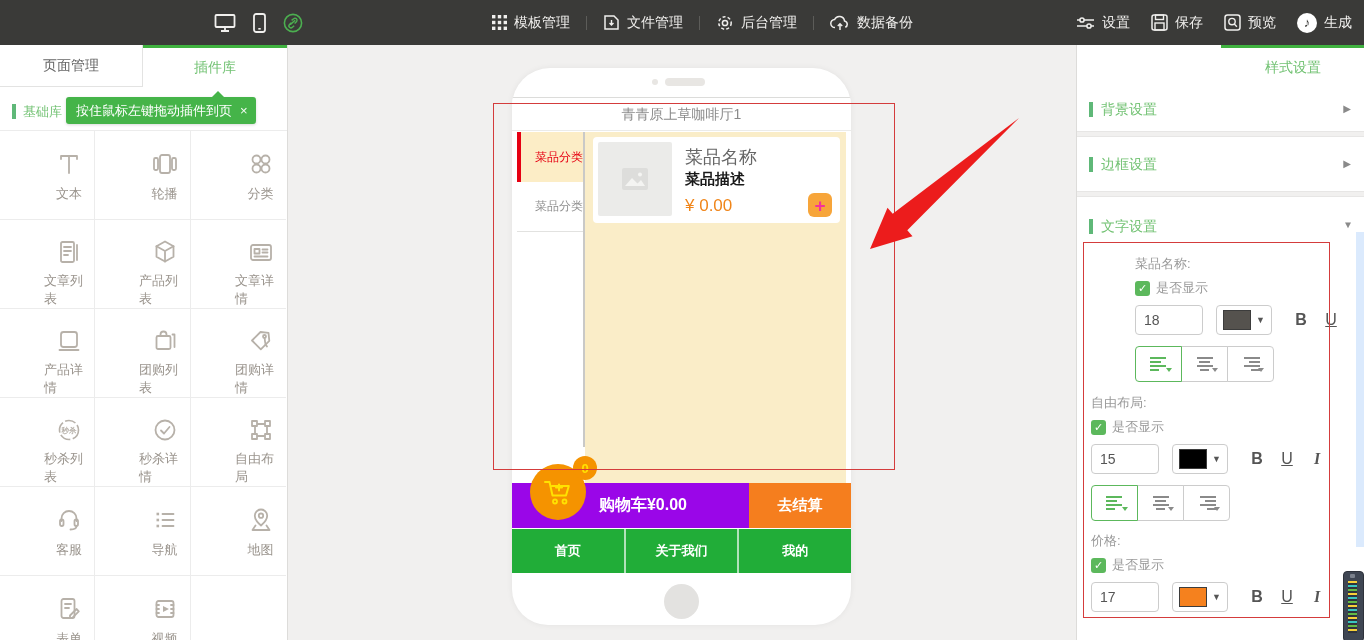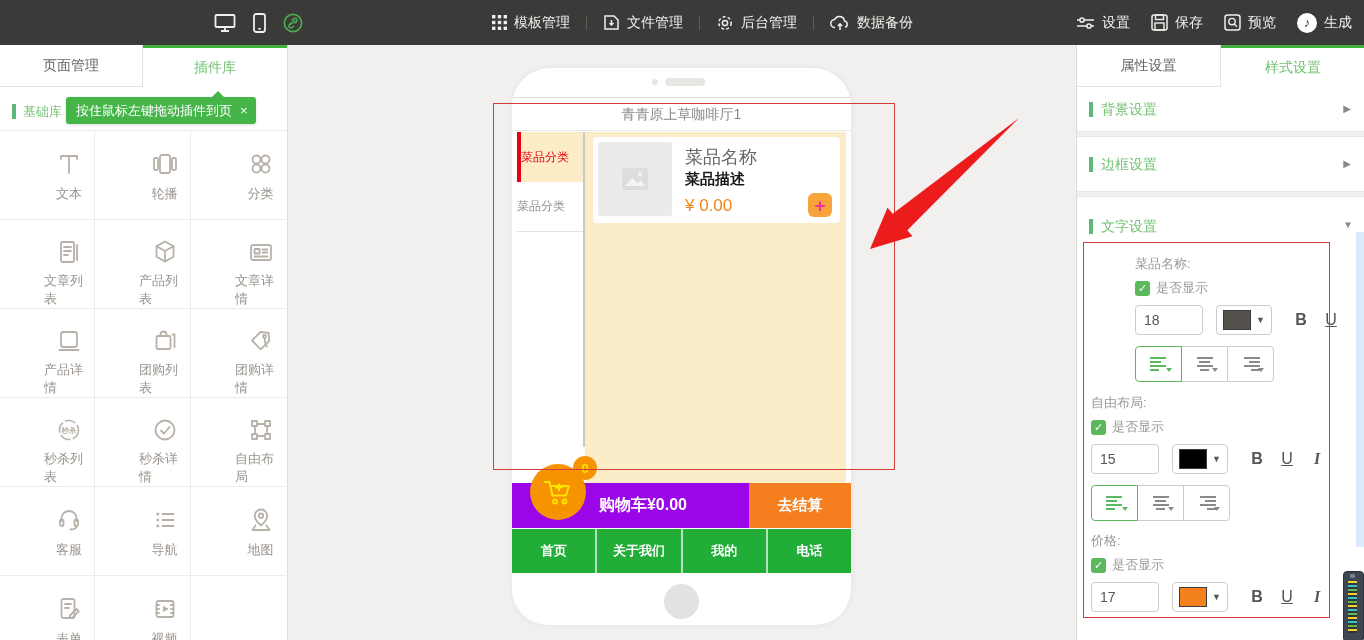--- a/index.html
+++ b/index.html
@@ -30,21 +30,21 @@
   .plabel{margin-top:5px;font-size:13px;color:#9a948d;}
   .psvg{stroke:#b7b1a9;fill:none;stroke-width:1.8;stroke-linecap:round;stroke-linejoin:round;}
   
   .canvas{left:287px;top:45px;width:789px;height:595px;background:#f1f0ef;z-index:1;}
   .phone{left:512px;top:68px;width:339px;height:557px;background:#fff;border-radius:38px 38px 36px 36px;z-index:3;box-shadow:0 0 6px rgba(0,0,0,.06);overflow:hidden;}
   .speaker-dot{position:absolute;left:140px;top:11px;width:6px;height:6px;border-radius:50%;background:#e8e6e3;}
   .speaker-bar{position:absolute;left:153px;top:10px;width:40px;height:8px;border-radius:4px;background:#e8e6e3;}
   .screen-top{position:absolute;left:0;top:29px;width:339px;height:1px;background:#dcdcda;}
   .ph-title{position:absolute;left:0;top:30px;width:339px;height:33px;line-height:33px;text-align:center;font-size:14px;color:#8a8a8a;border-bottom:1px solid #ebebe9;background:#fff;box-sizing:border-box;}
   .ph-menu{position:absolute;left:5px;top:64px;width:66px;}
-  .mi{height:50px;display:flex;align-items:center;justify-content:flex-start;font-size:12px;box-sizing:border-box;cursor:pointer;}
+  .mi{height:50px;display:flex;align-items:center;justify-content:flex-end;font-size:12px;box-sizing:border-box;cursor:pointer;}
   .mi-active{background:#fcedc6;color:#e60012;border-left:4px solid #e60012;}
   .mi-plain{background:#fff;color:#8f8f8f;border-bottom:1px solid #e2e2e0;}
   .ph-scrollline{position:absolute;left:71px;top:64px;width:2px;height:315px;background:#c9c9c7;}
   .ph-content{position:absolute;left:73px;top:64px;width:261px;height:351px;background:#faedc8;}
   .dish-card{position:absolute;left:8px;top:5px;width:247px;height:86px;background:#fff;border-radius:4px;}
   .dish-img{position:absolute;left:5px;top:5px;width:74px;height:74px;background:#ebebe9;border-radius:2px;display:flex;align-items:center;justify-content:center;}
   .dish-name{position:absolute;left:92px;top:8px;font-size:18px;color:#666;}
   .dish-desc{position:absolute;left:92px;top:33px;font-size:15px;font-weight:bold;color:#1a1a1a;}
   .dish-price{position:absolute;left:92px;top:59px;font-size:17px;color:#f08519;}
   .plus-btn{position:absolute;left:215px;top:56px;width:24px;height:24px;border-radius:6px;background:#f7a53a;color:#f5319b;font-size:19px;font-weight:bold;display:flex;align-items:center;justify-content:center;cursor:pointer;line-height:1;}
@@ -460,31 +460,25 @@
     <div class="ph-nav">
       <div class="nav-cell">
           <span>首页</span>
         </div>
       <div class="nav-cell">
           <span>关于我们</span>
         </div>
       <div class="nav-cell">
           <span>我的</span>
         </div>
-      <div class="nav-cell">
-          <span>电话</span>
-        </div>
     </div>
     <div class="home-btn"></div>
   </div>
 
   <div class="abs right-panel">
-    <div class="rtab tab-inactive" style="left:0;width:144px;">
-      <span>属性设置</span>
-    </div>
     <div class="rtab tab-active" style="left:144px;width:144px;">
       <span>样式设置</span>
     </div>
 
     <div class="sec" style="top:43px;height:43px;">
       <span class="sec-bar"></span>
       <span class="sec-label">背景设置</span>
       <span class="sec-arrow">▶</span>
     </div>
     <div class="sec-gap" style="top:86px;"></div>

